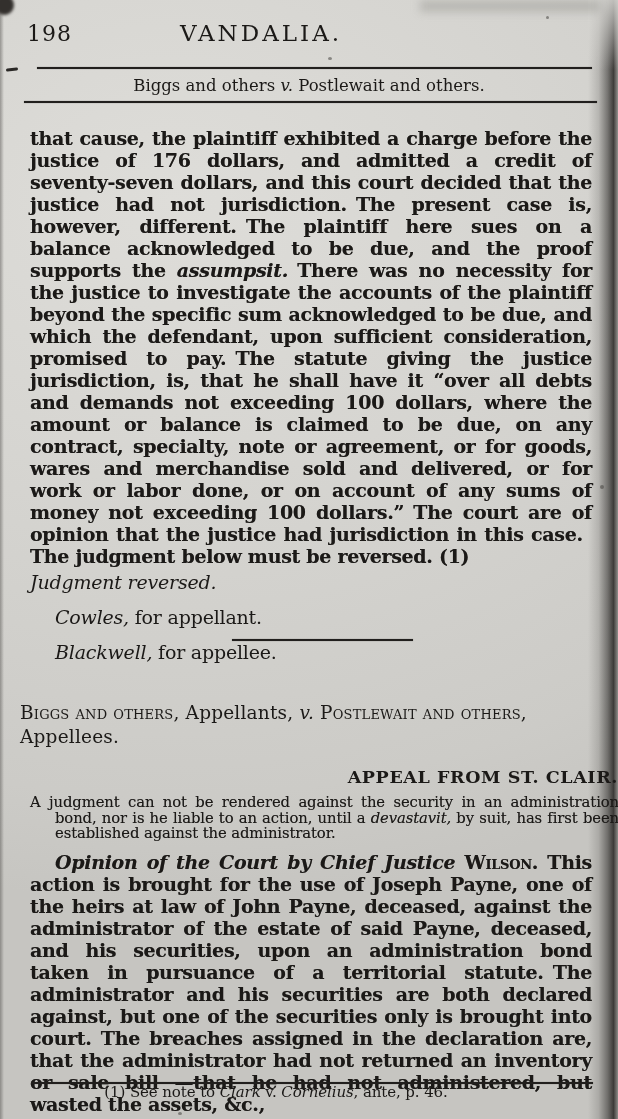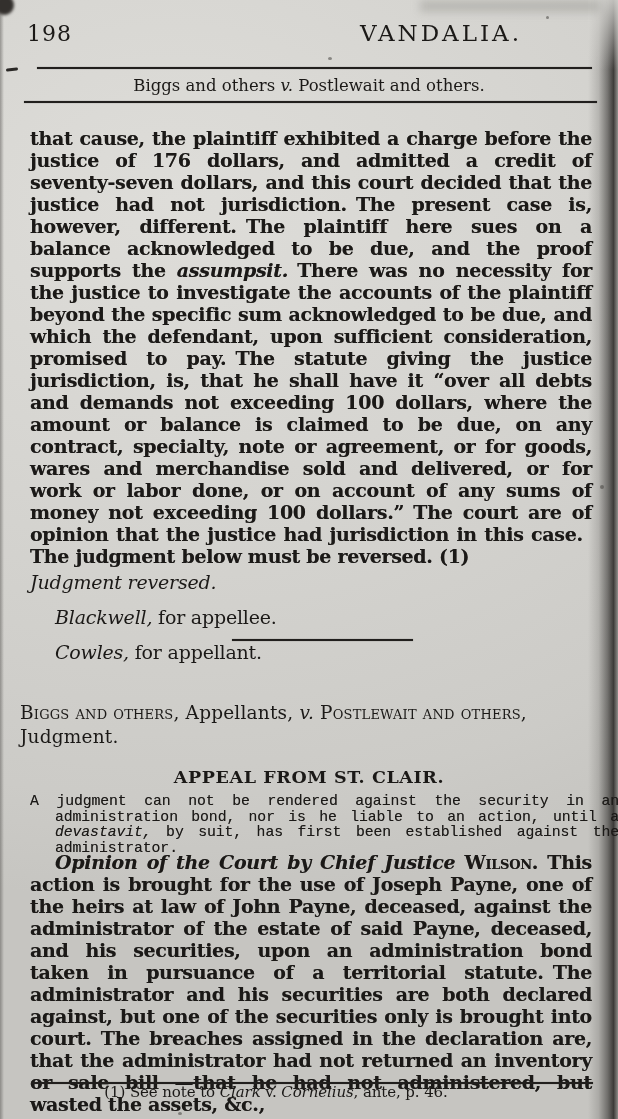--- a/index.html
+++ b/index.html
@@ -53,21 +53,21 @@
   .rule2{left:24px;top:101px;width:573px;}
   .divider{left:232px;top:639px;width:181px;height:2px;}
   .fn-rule{left:31px;top:1082px;width:562px;}
   
   .page-num{
     position:absolute;left:27px;top:21px;
     font-size:22px;letter-spacing:1px;
   }
   .page-title{
     position:absolute;left:0;top:20px;width:522px;
-    text-align:right;font-size:23px;letter-spacing:3px;
+    text-align:center;font-size:23px;letter-spacing:3px;
   }
   .running-head{
     position:absolute;left:0;top:76px;width:618px;
     text-align:center;font-size:16.5px;
   }
   
   .main-text{
     position:absolute;left:30px;top:127px;width:562px;
   }
   .body-p{
@@ -85,29 +85,28 @@
     font-size:19px;letter-spacing:-0.2px;
   }
   
   .case-title{
     position:absolute;left:20px;top:701px;width:578px;
     text-align:left;font-size:18.5px;line-height:24px;letter-spacing:0.2px;
   }
   .sc{font-variant:small-caps;}
   .venue{
     position:absolute;left:0;top:767px;width:618px;
-    text-align:center;font-size:17.5px;font-weight:bold;letter-spacing:0.6px;
+    text-align:right;font-size:17.5px;font-weight:bold;letter-spacing:0.6px;
   }
   .syllabus{
     position:absolute;left:30px;top:794px;width:564px;
     font-size:14.8px;line-height:15.5px;
     padding-left:25px;text-indent:-25px;
     text-align:justify;letter-spacing:-0.1px;
     text-shadow:0 0 0.4px rgba(27,25,23,0.5);
-    font-family:Liberation Mono, monospace;
   }
   .opinion{
     position:absolute;left:30px;top:851px;width:562px;
     text-indent:25px;
   }
   .footnote{
     position:absolute;left:0;top:1083px;width:552px;
     text-align:center;font-size:15px;letter-spacing:-0.1px;
   }
   i{font-style:italic;}
@@ -133,27 +132,27 @@
   <div class="rule-dash"></div>
   <div class="rule rule1"></div>
 
   <div class="running-head"><span>Biggs and others </span><i>v.</i><span> Postlewait and others.</span></div>
 
   <div class="rule rule2"></div>
 
   <div class="main-text">
     <p class="body-p"><span>that cause, the plaintiff exhibited a charge before the justice of 176 dollars, and admitted a credit of seventy-seven dollars, and this court decided that the justice had not jurisdiction. The present case is, however, different. The plaintiff here sues on a balance acknowledged to be due, and the proof supports the </span><i>assumpsit.</i><span> There was no necessity for the justice to investigate the accounts of the plaintiff beyond the specific sum acknowledged to be due, and which the defendant, upon sufficient consideration, promised to pay. The statute giving the justice jurisdiction, is, that he shall have it “over all debts and demands not exceeding 100 dollars, where the amount or balance is claimed to be due, on any contract, specialty, note or agreement, or for goods, wares and merchandise sold and delivered, or for work or labor done, or on account of any sums of money not exceeding 100 dollars.” The court are of opinion that the justice had jurisdiction in this case. The judgment below must be reversed. (1)</span></p>
     <p class="judgment"><i>Judgment reversed.</i></p>
+    <p class="counsel"><i>Cowles,</i><span> for appellant.</span></p>
     <p class="counsel"><i>Blackwell,</i><span> for appellee.</span></p>
-    <p class="counsel"><i>Cowles,</i><span> for appellant.</span></p>
   </div>
 
   <div class="rule divider"></div>
 
-  <div class="case-title"><span class="sc">Biggs and others,</span><span> Appellants, </span><i>v.</i><span class="sc"> Postlewait and others,</span><br><span>Judgment.</span></div>
+  <div class="case-title"><span class="sc">Biggs and others,</span><span> Appellants, </span><i>v.</i><span class="sc"> Postlewait and others,</span><br><span>Appellees.</span></div>
 
   <div class="venue">APPEAL FROM ST. CLAIR.</div>
 
   <div class="syllabus"><span>A judgment can not be rendered against the security in an administration bond, nor is he liable to an action, until a </span><i>devastavit,</i><span> by suit, has first been established against the administrator.</span></div>
 
   <div class="opinion body-p"><i>Opinion of the Court by Chief Justice </i><span class="sc">Wilson.</span><span> This action is brought for the use of Joseph Payne, one of the heirs at law of John Payne, deceased, against the administrator of the estate of said Payne, deceased, and his securities, upon an administration bond taken in pursuance of a territorial statute. The administrator and his securities are both declared against, but one of the securities only is brought into court. The breaches assigned in the declaration are, that the administrator had not returned an inventory or sale bill —that he had not administered, but wasted the assets, &amp;c.,</span></div>
 
   <div class="rule fn-rule"></div>
   <div class="footnote"><span>(1) See note to </span><i>Clark</i><span> v. </span><i>Cornelius</i><span>, ante, p. 46.</span></div>
 

